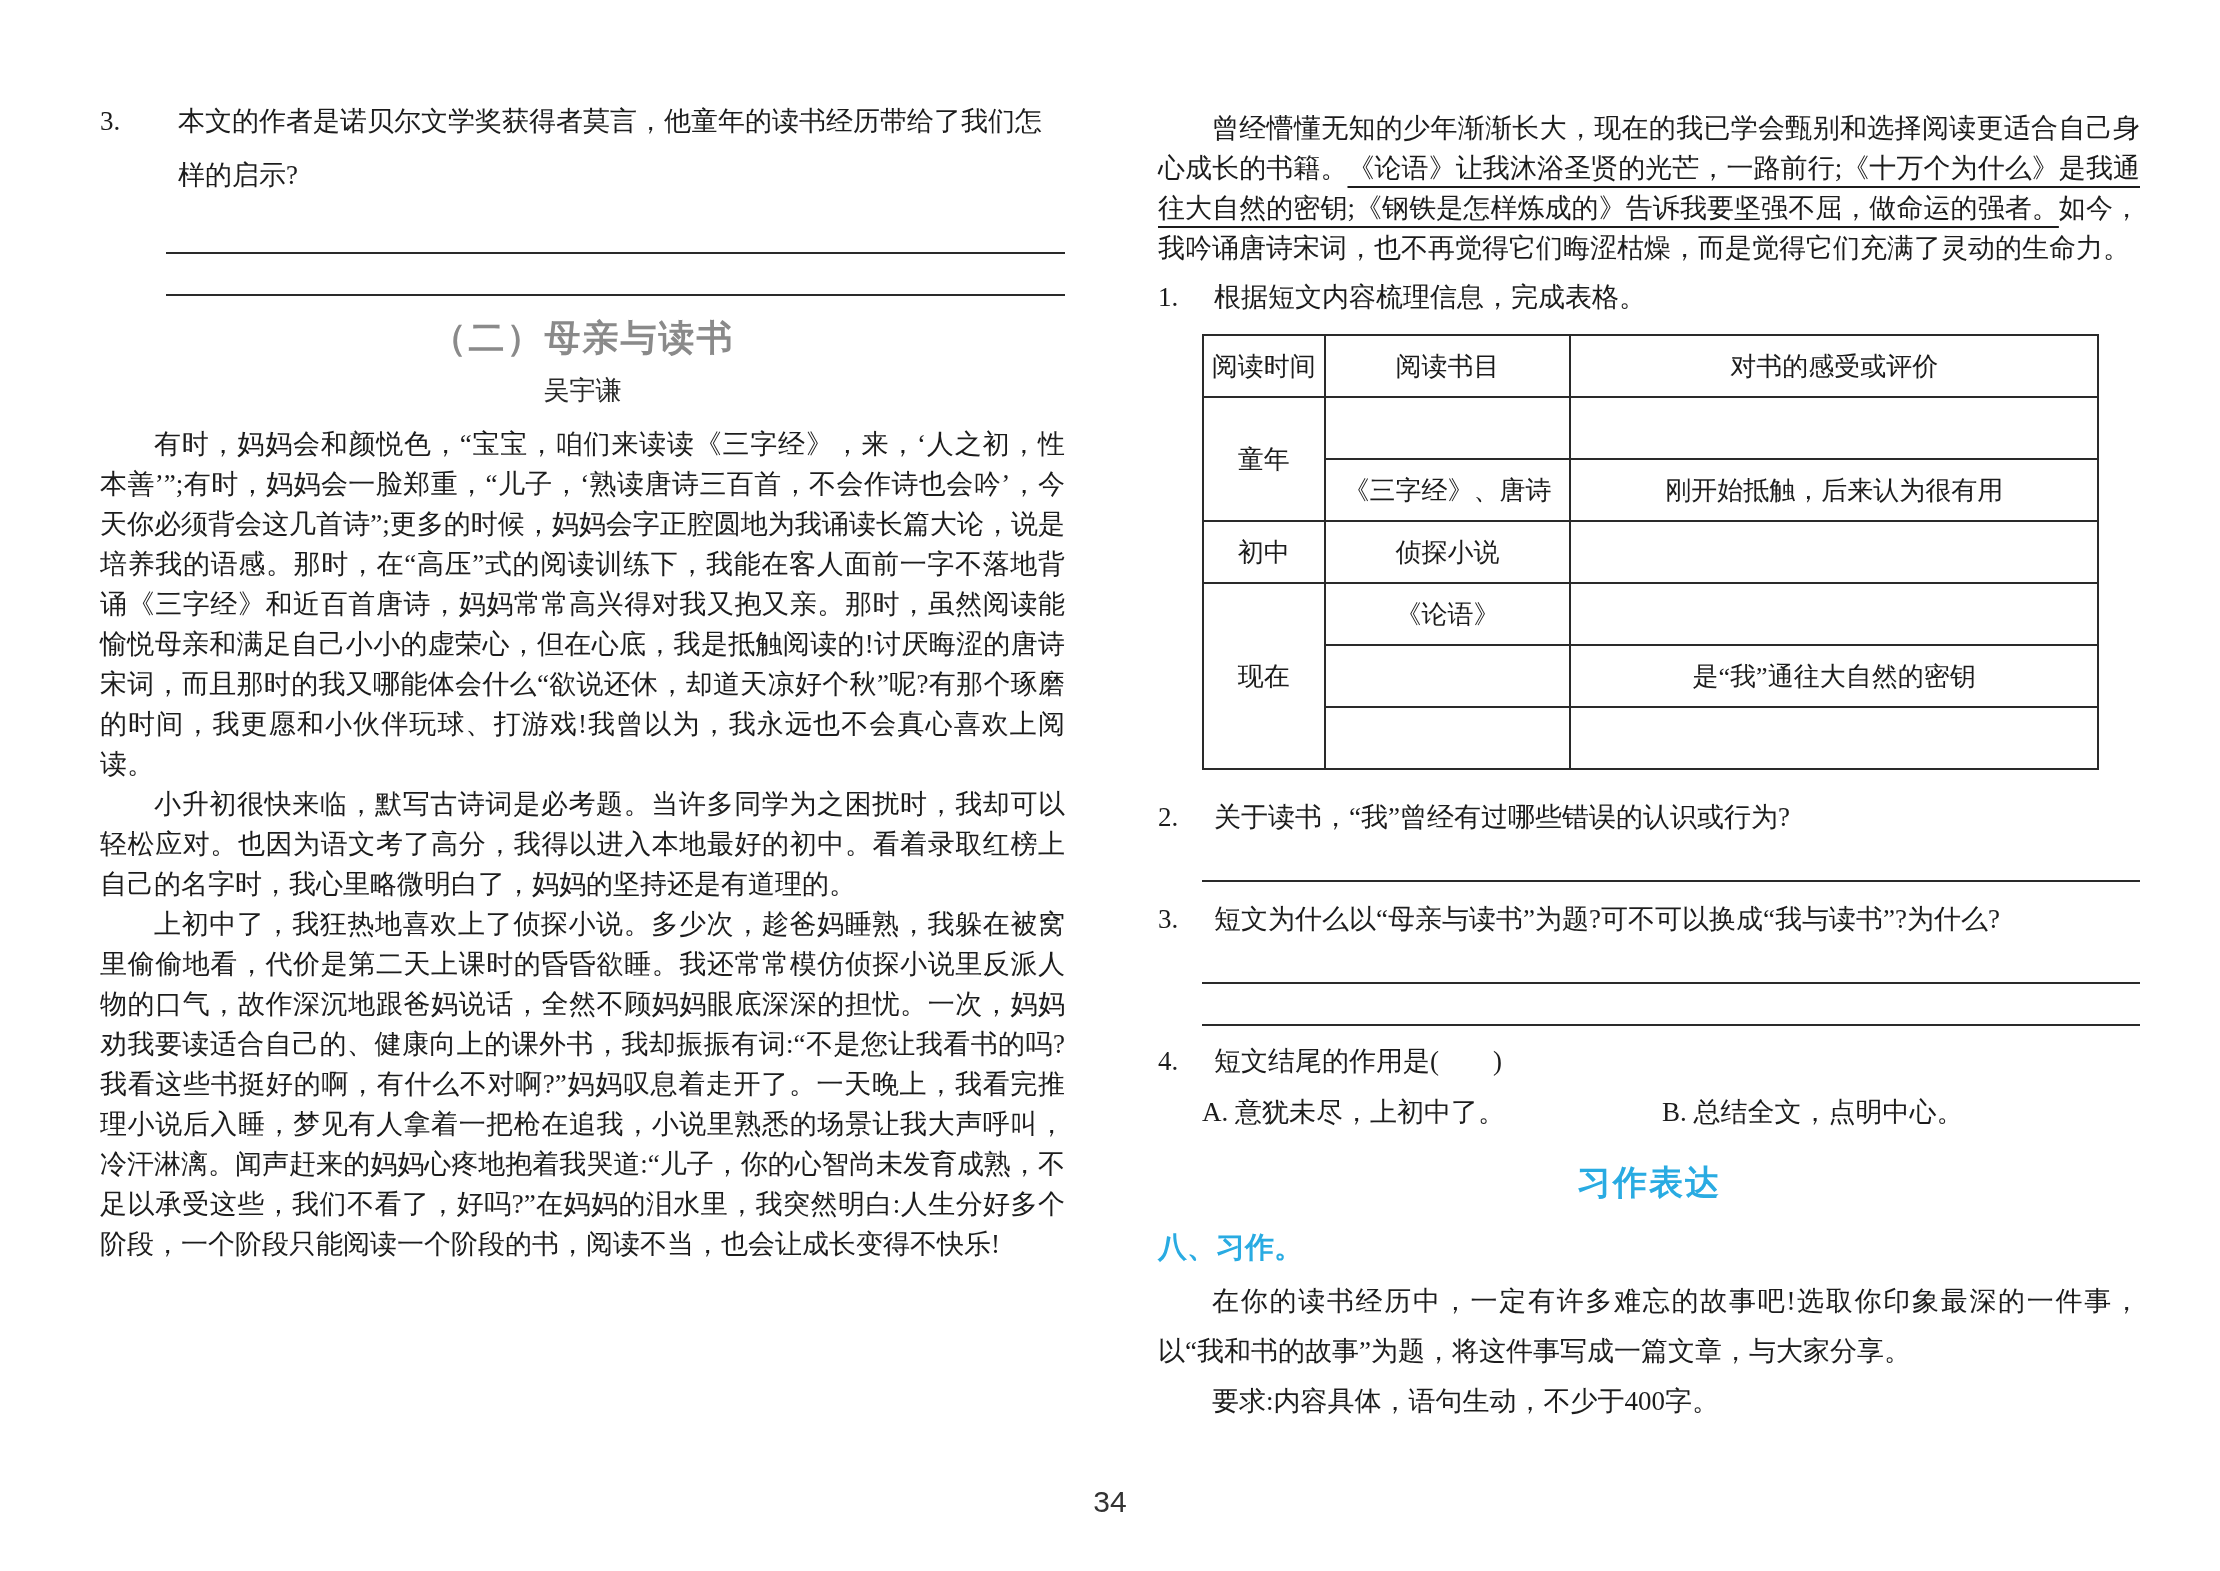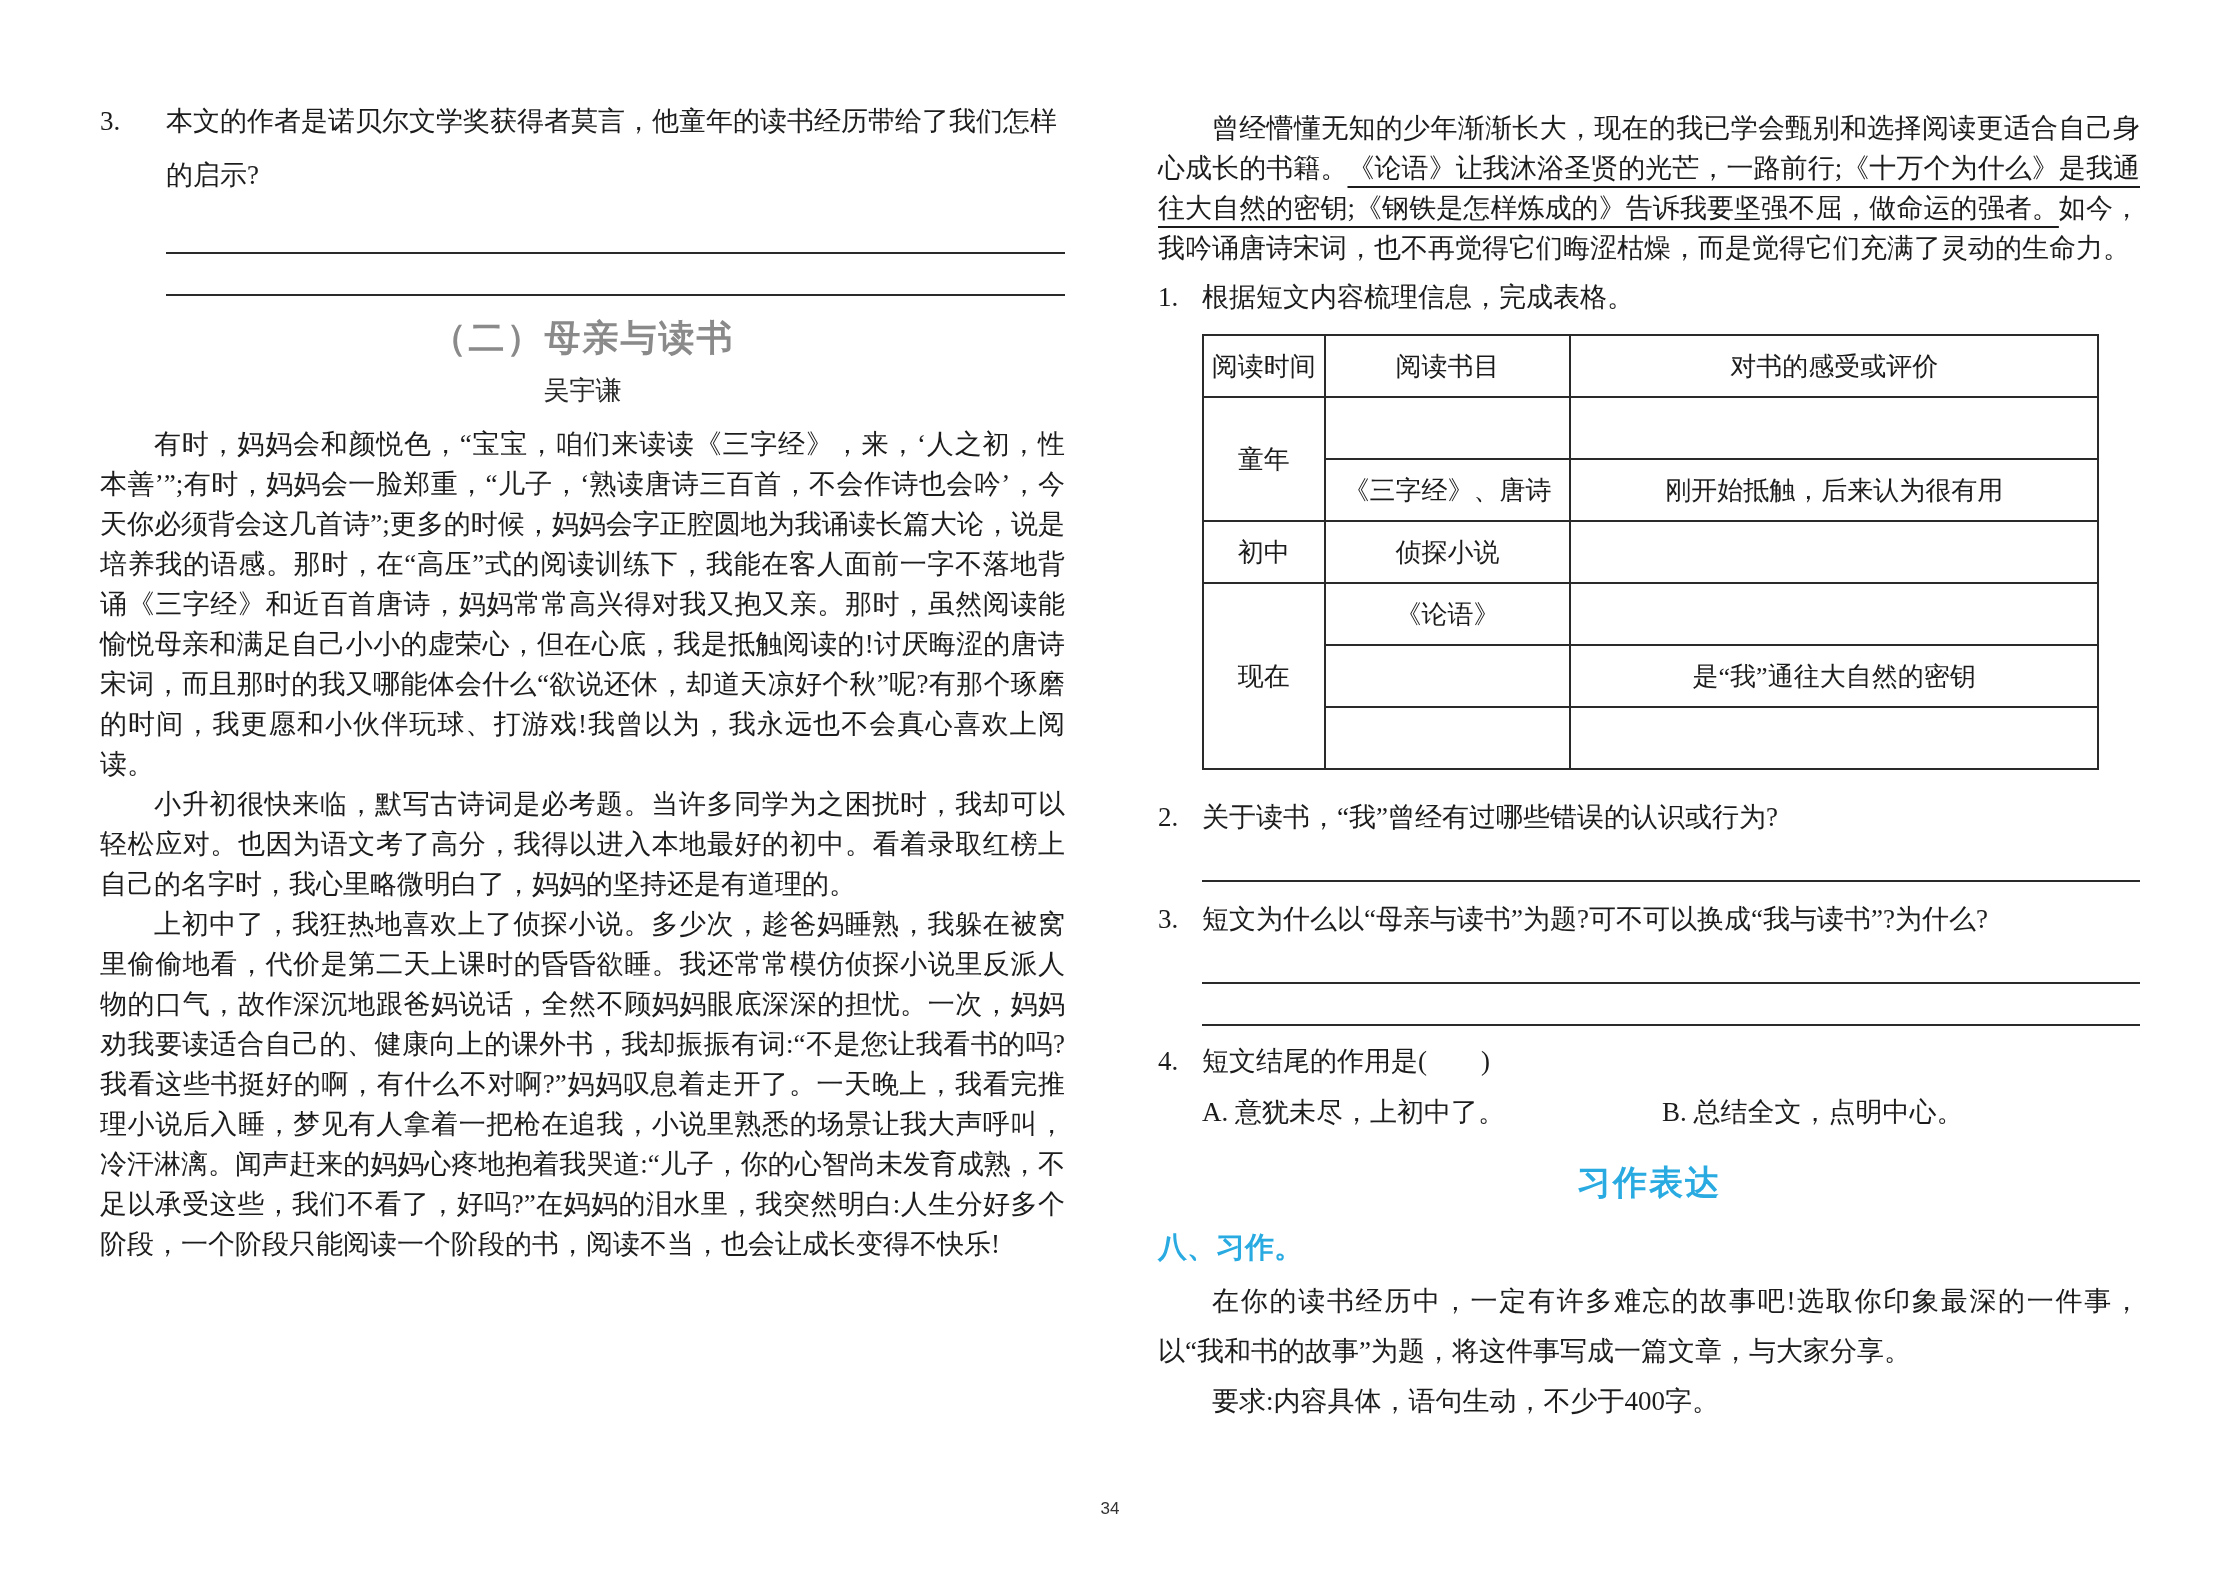--- a/index.html
+++ b/index.html
@@ -7,21 +7,21 @@
   .page {
     position:relative; width:2220px; height:1571px; background:#ffffff;
     font-family:"Liberation Serif","DejaVu Serif",serif;
     color:#1c1c1c; overflow:hidden;
   }
   .col-left  { position:absolute; left:100px;  top:0; width:965px; }
   .col-right { position:absolute; left:1158px; top:0; width:982px; }
 
   .qitem { display:flex; font-size:27px; line-height:54px; }
   .qnum  { width:66px; flex:0 0 66px; }
-  .qtext { flex:1; }
+  .qtext { flex:1;margin-left:12px; }
 
   .qitem-sm { display:flex; font-size:27px; line-height:46px; }
   .qnum-sm  { width:44px; flex:0 0 44px; }
 
   .ansline { height:42px; border-bottom:2px solid #2a2a2a; }
   .col-left  .ansline { margin-left:66px; }
   .col-right .ansline { margin-left:44px; }
 
   .essay-title {
     margin-top:18px; text-align:center; font-size:36px; letter-spacing:2px;
@@ -50,21 +50,21 @@
   }
   .blue-sub {
     margin-top:22px; font-size:29px; font-weight:bold; color:#29abe2;
     font-family:Liberation Mono, monospace;
   }
   .prompt-p { margin-top:8px; font-size:27px; line-height:50px; text-align:justify; text-indent:2em; }
   .req-p    { font-size:27px; line-height:50px; text-indent:2em; }
 
   .page-number {
     position:absolute; left:0; right:0; bottom:52px; text-align:center;
-    font-size:17px; color:#333; font-family:"Liberation Sans","DejaVu Sans",sans-serif;
+    font-size:30px; color:#333; font-family:"Liberation Sans","DejaVu Sans",sans-serif;
   }
 </style>
 </head>
 <body>
 
 <div class="page">
 
   <div class="col-left">
 
     <div class="qitem" style="margin-top:94px;">

